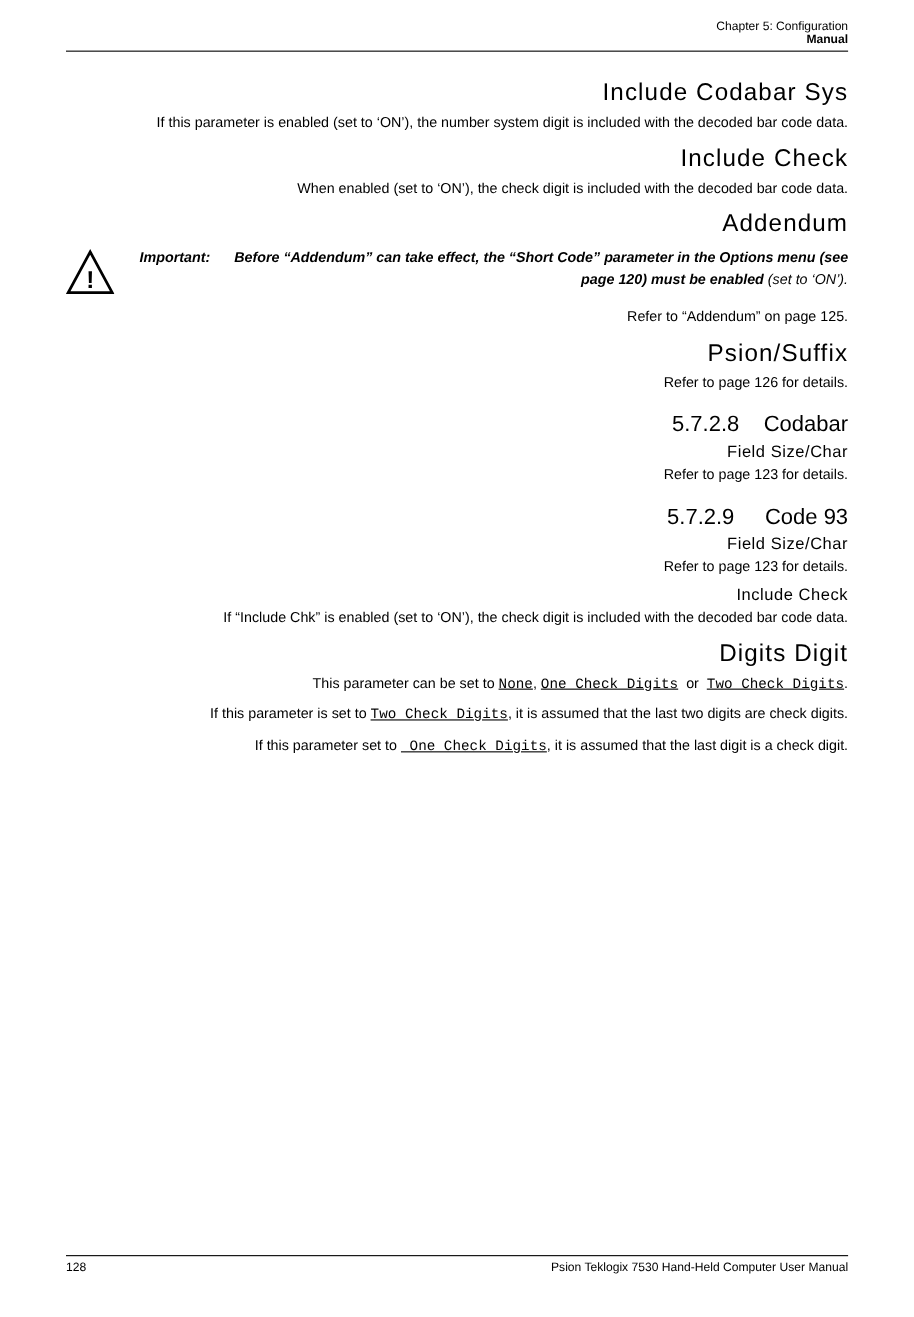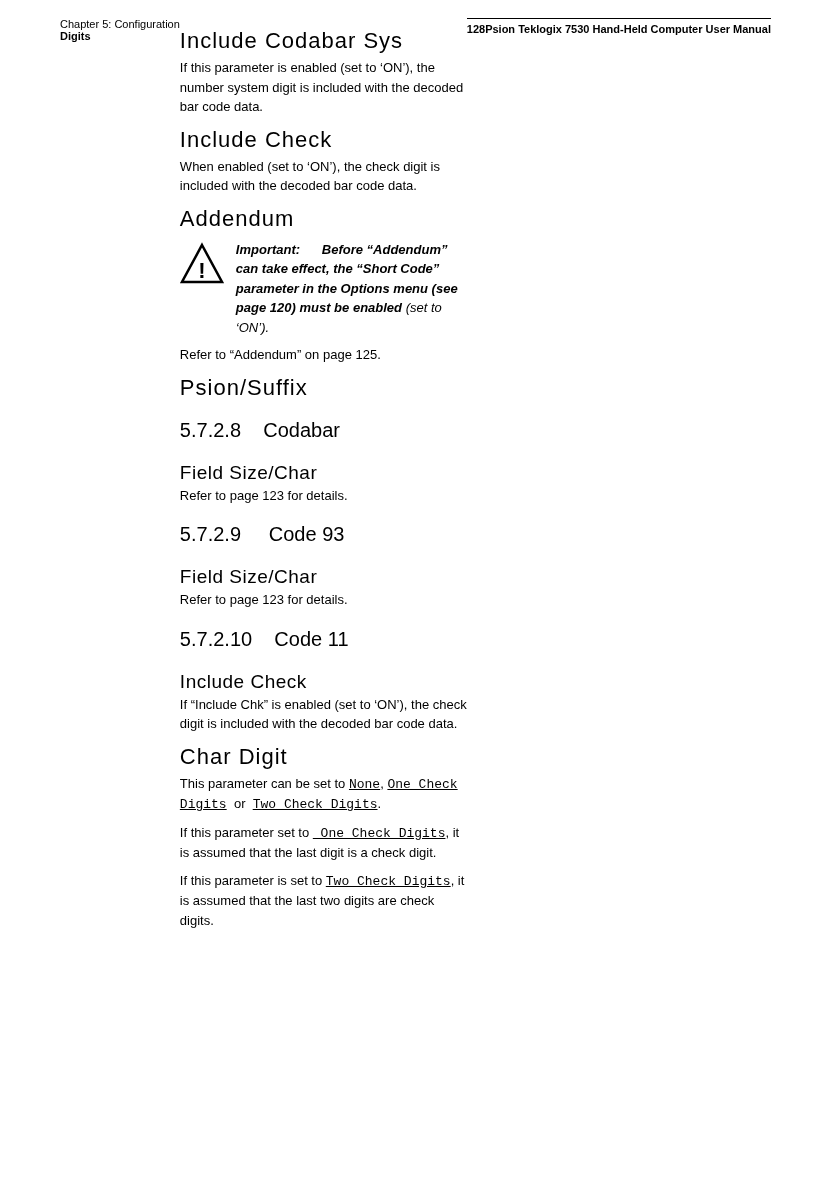--- a/index.html
+++ b/index.html
@@ -37,24 +37,24 @@
     .section-heading {
       font-family: Arial, sans-serif;
       font-size: 22px;
       font-weight: normal;
       letter-spacing: 1px;
       margin-top: 10px;
       margin-bottom: 4px;
     }
     .subsection-heading {
       font-family: Arial, sans-serif;
-      font-size: 19px;
+      font-size: 15px;
       font-weight: normal;
       letter-spacing: 0.5px;
-      margin-top: 20px;
+      margin-top: 4px;
       margin-bottom: 2px;
     }
     .section-number {
       font-family: Arial, sans-serif;
       font-size: 20px;
       font-weight: normal;
       margin-top: 18px;
       margin-bottom: 4px;
     }
     .body-text {
@@ -98,26 +98,26 @@
       border-top: 1px solid #000;
       margin-top: auto;
     }
     .footer {
       font-family: Arial, sans-serif;
       font-size: 11px;
       display: flex;
       flex-direction: row;
       justify-content: space-between;
       padding-top: 4px;
-      font-weight: bold;
     }
     .page-content {
       min-height: 1140px;
       display: flex;
-      flex-direction: row;
+      flex-direction: column;
+      text-align: right;
     }
     .content-area {
       flex: 1;
     }
     .mono {
       font-family: 'Courier New', Courier, monospace;
       font-size: 13px;
       text-decoration: underline;
     }
     .indent-section {
@@ -125,21 +125,21 @@
     }
   </style>
 </head>
 <body>
 
 <div class="page">
   <div class="page-content">
 
     <div class="chapter-header">
       <div class="chapter-title">Chapter  5:  Configuration</div>
-      <div class="chapter-subtitle">Digits</div>
+      <div class="chapter-subtitle">Manual</div>
     </div>
     <hr class="divider-line">
 
     <div class="content-area">
 
       <div class="indent-section">
         <div class="section-heading">Include  Codabar  Sys</div>
         <div class="body-text">
           If this parameter is enabled (set to ‘ON’), the number system digit is included with the decoded bar code data.
         </div>
@@ -169,55 +169,57 @@
             <span class="important-set"> (set to ‘ON’).</span>
           </div>
         </div>
         <div class="body-text">
           Refer to “Addendum” on page 125.
         </div>
       </div>
 
       <div class="indent-section">
         <div class="section-heading">Psion/Suffix</div>
+        <div class="body-text">
+          Refer to page 126 for details.
+        </div>
       </div>
 
       <div>
         <div class="section-number">5.7.2.8&nbsp;&nbsp;&nbsp;&nbsp;Codabar</div>
         <div class="subsection-heading">Field  Size/Char</div>
         <div class="body-text">
           Refer to page 123 for details.
         </div>
       </div>
 
       <div>
         <div class="section-number">5.7.2.9&nbsp;&nbsp;&nbsp;&nbsp;&nbsp;Code  93</div>
         <div class="subsection-heading">Field  Size/Char</div>
         <div class="body-text">
           Refer to page 123 for details.
         </div>
       </div>
 
       <div>
-        <div class="section-number">5.7.2.10&nbsp;&nbsp;&nbsp;&nbsp;Code  11</div>
 
         <div class="subsection-heading">Include  Check</div>
         <div class="body-text">
           If “Include Chk” is enabled (set to ‘ON’), the check digit is included with the decoded bar code data.
         </div>
 
-        <div class="section-heading">Char  Digit</div>
+        <div class="section-heading">Digits  Digit</div>
         <div class="body-text">
           This parameter can be set to <span class="mono">None</span>, <span class="mono">One Check Digits</span>&nbsp; or &nbsp;<span class="mono">Two Check Digits</span>.
         </div>
         <div class="body-text">
+          If this parameter is set to <span class="mono">Two Check Digits</span>, it is assumed that the last two digits are check digits.
+        </div>
+        <div class="body-text">
           If this parameter set to <span class="mono">&nbsp;One Check Digits</span>, it is assumed that the last digit is a check digit.
-        </div>
-        <div class="body-text">
-          If this parameter is set to <span class="mono">Two Check Digits</span>, it is assumed that the last two digits are check digits.
         </div>
       </div>
 
     </div>
 
     <div>
       <hr class="footer-line">
       <div class="footer">
         <span>128</span>
         <span>Psion Teklogix 7530 Hand-Held Computer User Manual</span>

